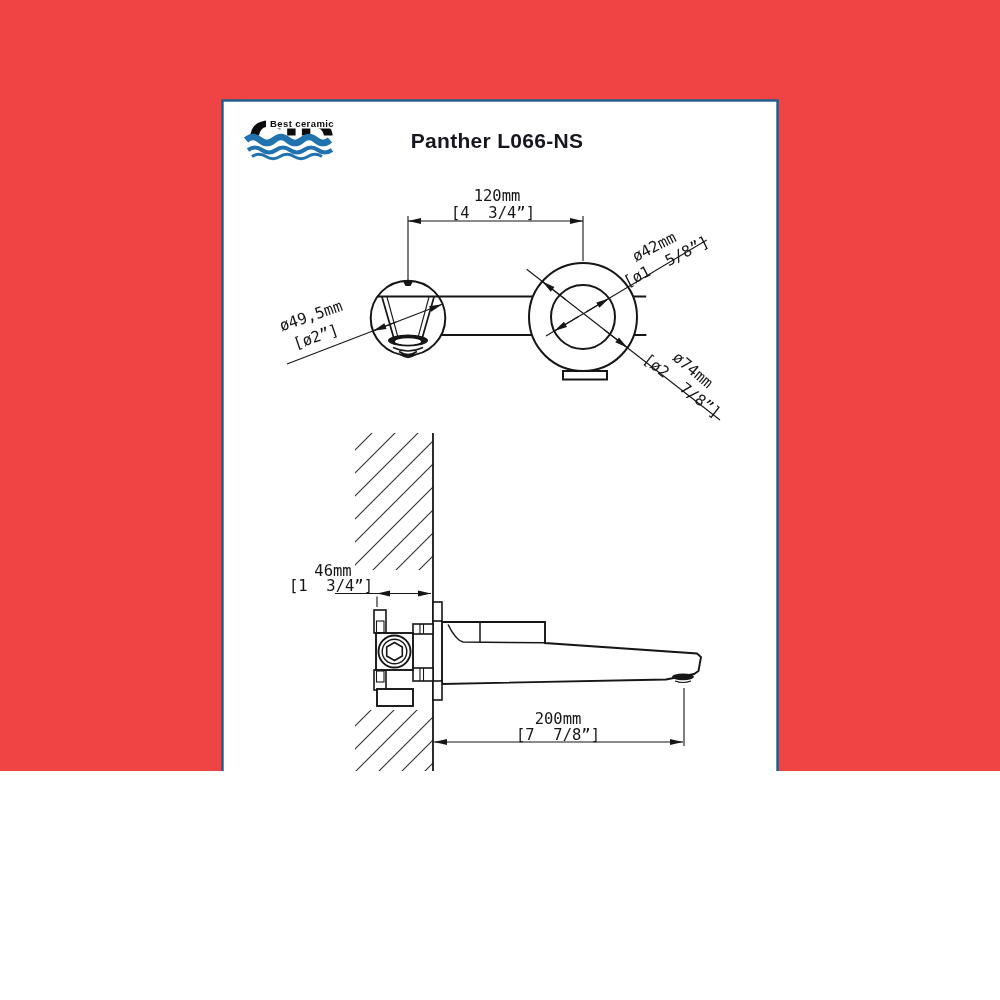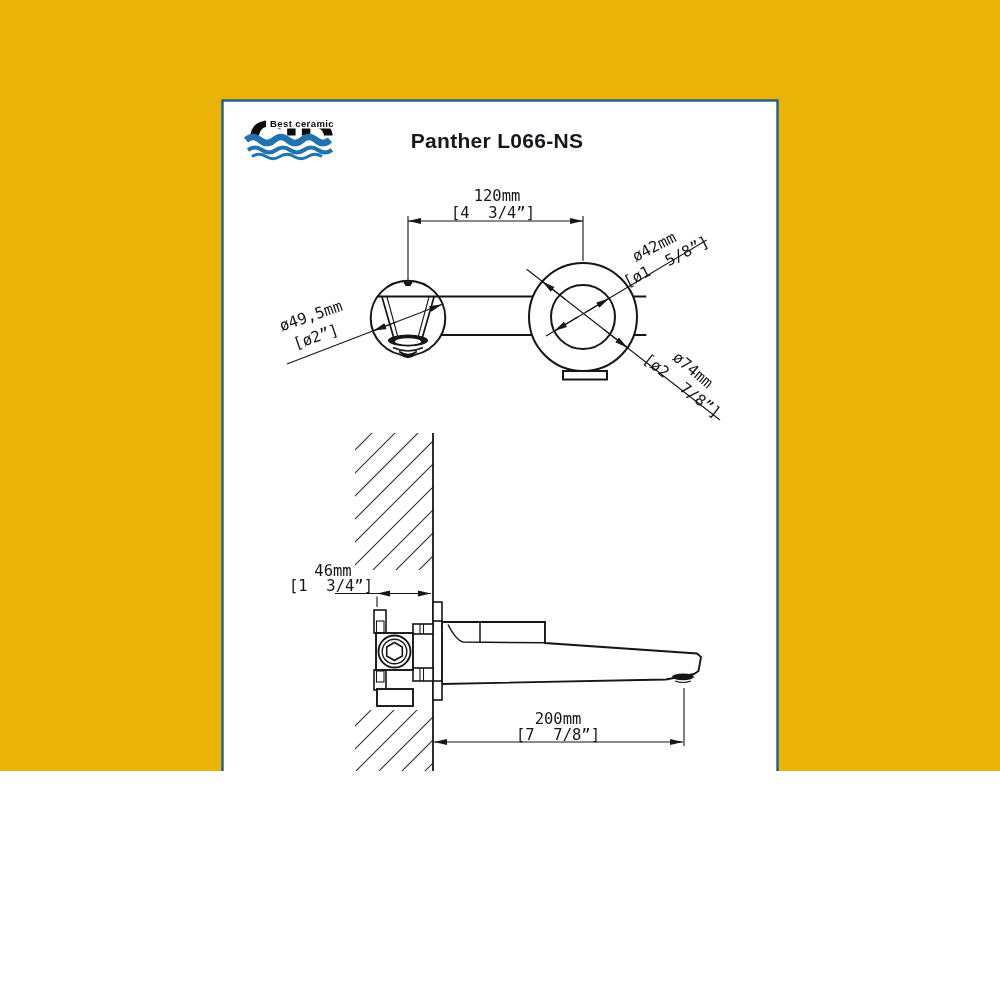--- a/index.html
+++ b/index.html
@@ -1,16 +1,16 @@
 <!DOCTYPE html>
 <html><head>
 <meta charset="utf-8">
 <style>
   html,body{margin:0;padding:0;background:#fff;width:1000px;height:1000px;font-family:"DejaVu Sans",sans-serif;}
-  #stage{position:relative;width:1000px;height:771px;background:#eab308;overflow:hidden;}
+  #stage{position:relative;width:1000px;height:771px;background:#ef4444;overflow:hidden;}
   svg{position:absolute;left:0;top:0;}
   .obj{stroke:#161616;stroke-width:2;fill:none;}
   .obj-f{stroke:#161616;stroke-width:2;fill:#fff;}
   .thin{stroke:#161616;stroke-width:1.1;fill:none;}
   .dark{fill:#161616;stroke:none;}
   text{fill:#161616;}
   .dimtxt{font:15.5px "DejaVu Sans Mono",monospace;text-anchor:middle;white-space:pre;}
   .title{font:bold 21px "Liberation Sans",sans-serif;text-anchor:middle;fill:#16161f;letter-spacing:.3px;}
   .logo-big{font:bold 45px "DejaVu Sans",sans-serif;letter-spacing:-2px;fill:#0c0c0c;}
   .logo-small{font:bold 9.5px "Liberation Sans",sans-serif;letter-spacing:.4px;fill:#0c0c0c;}

